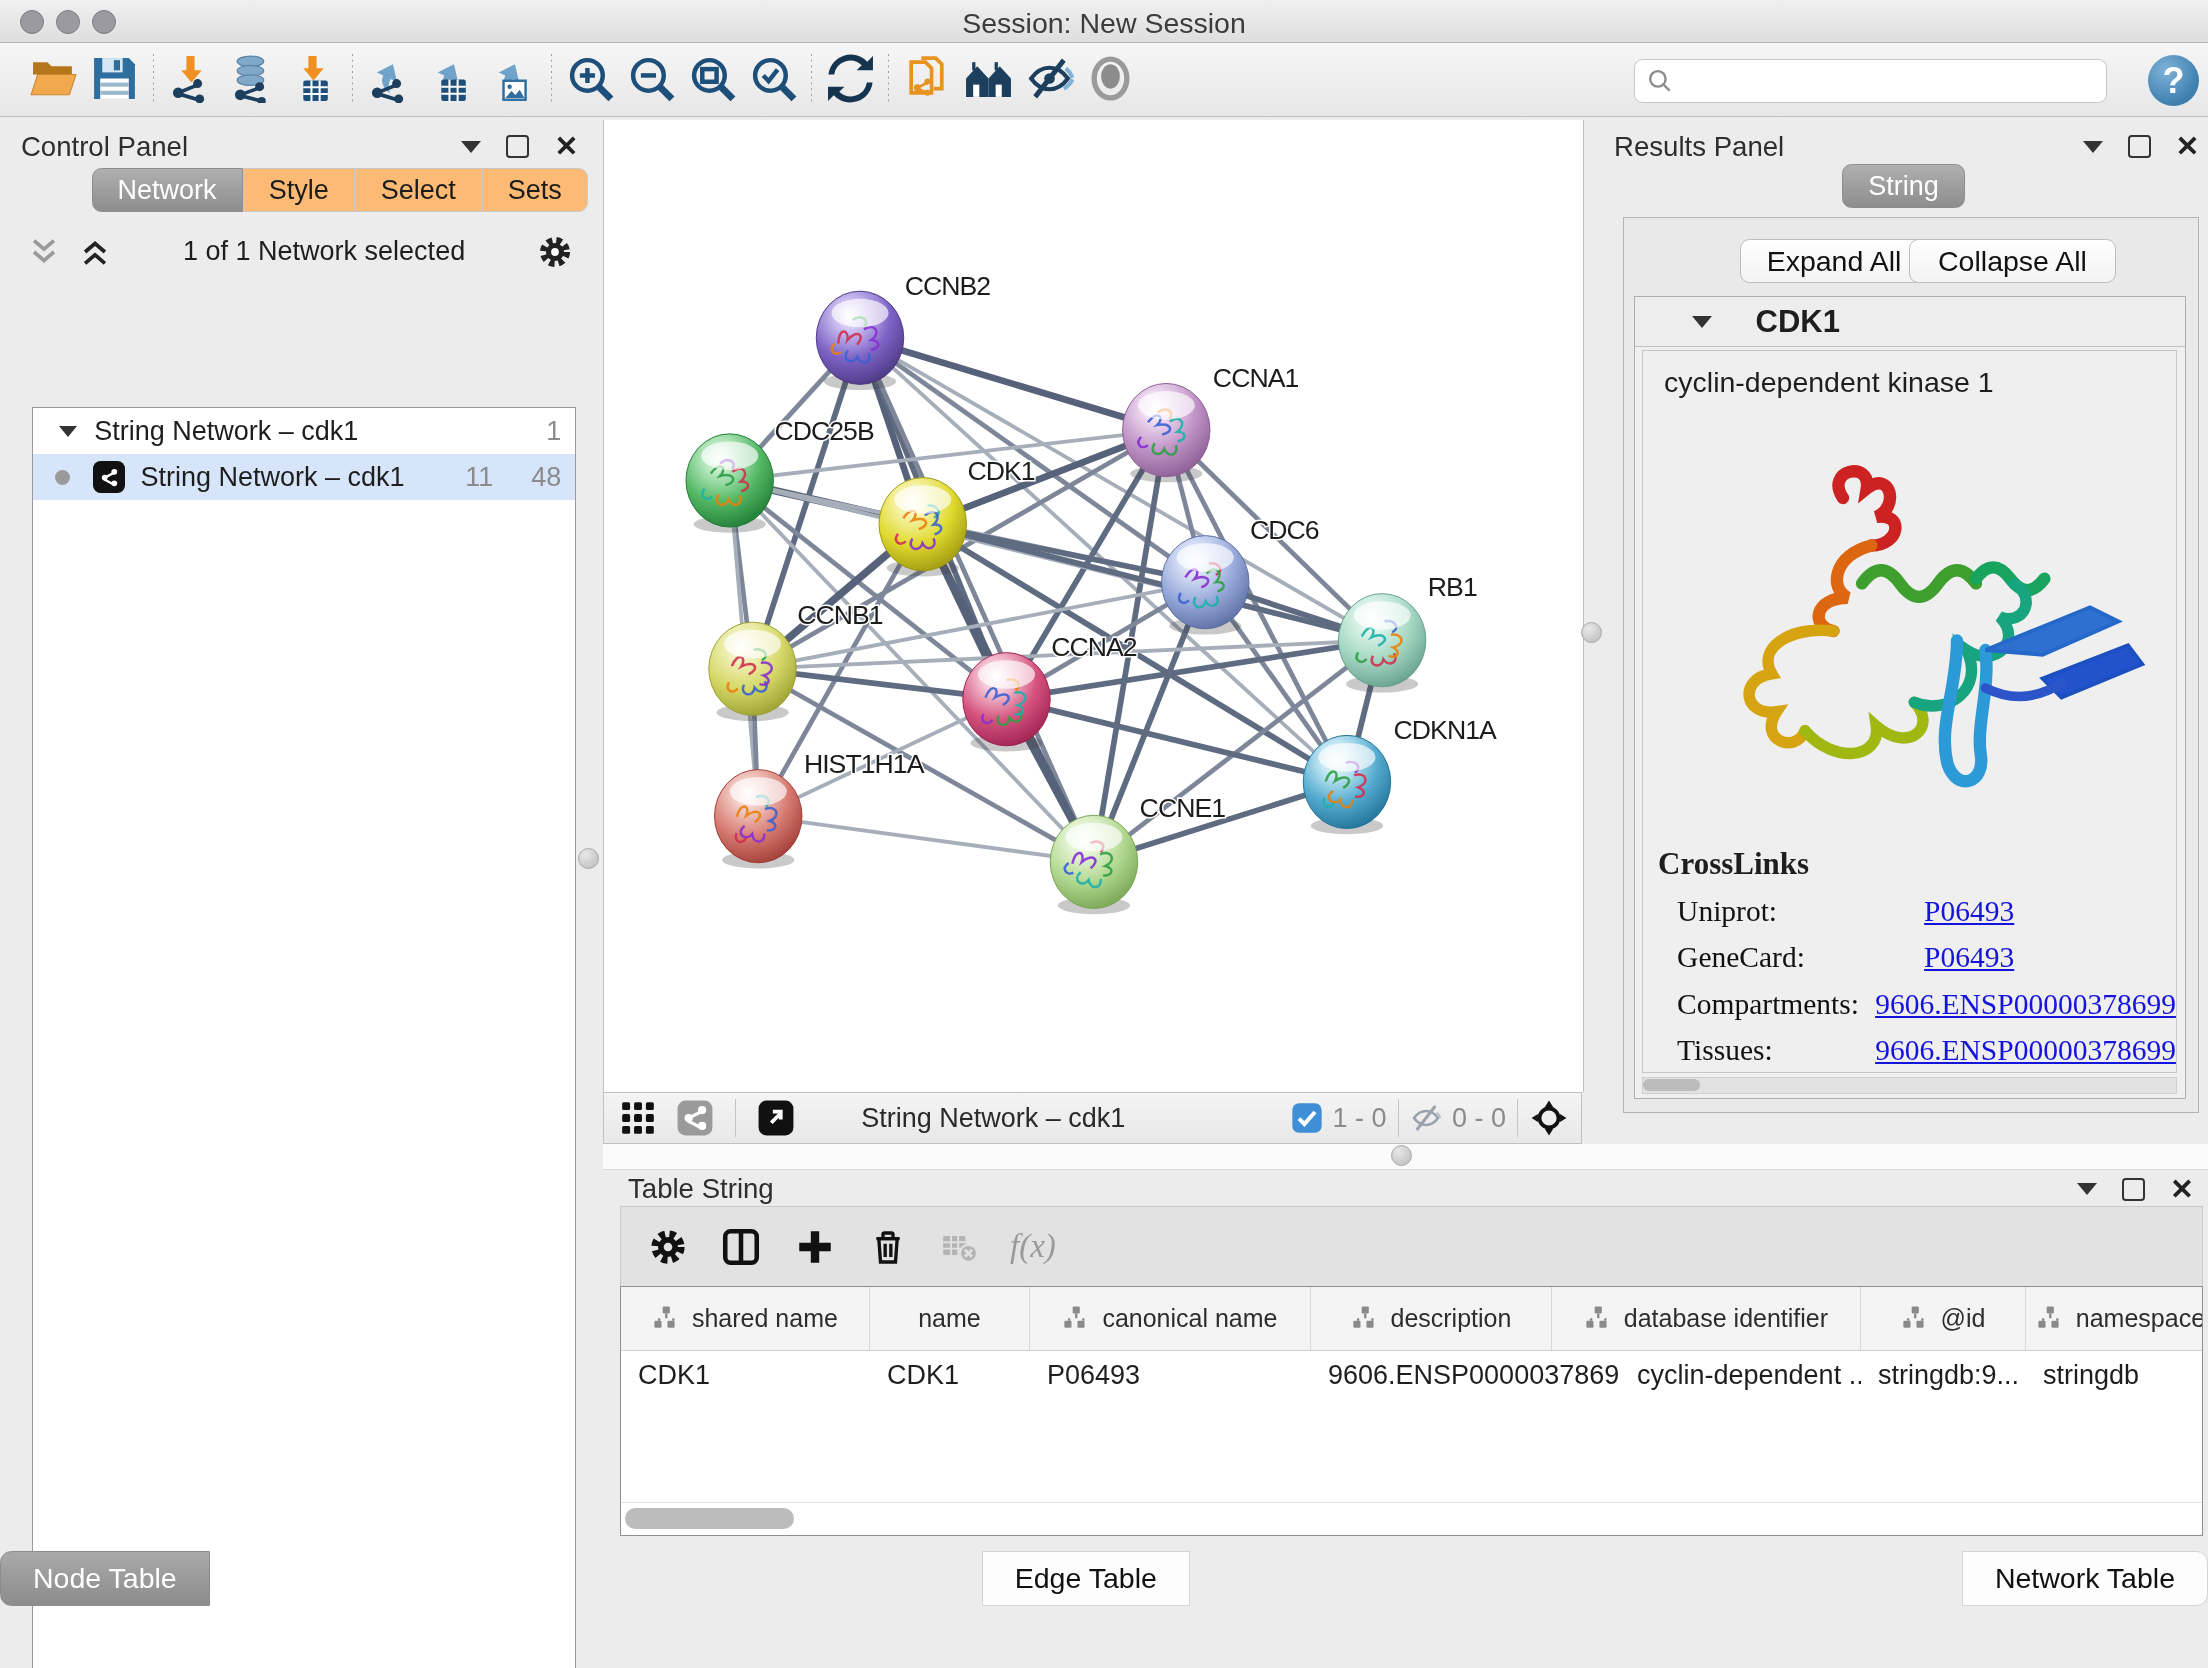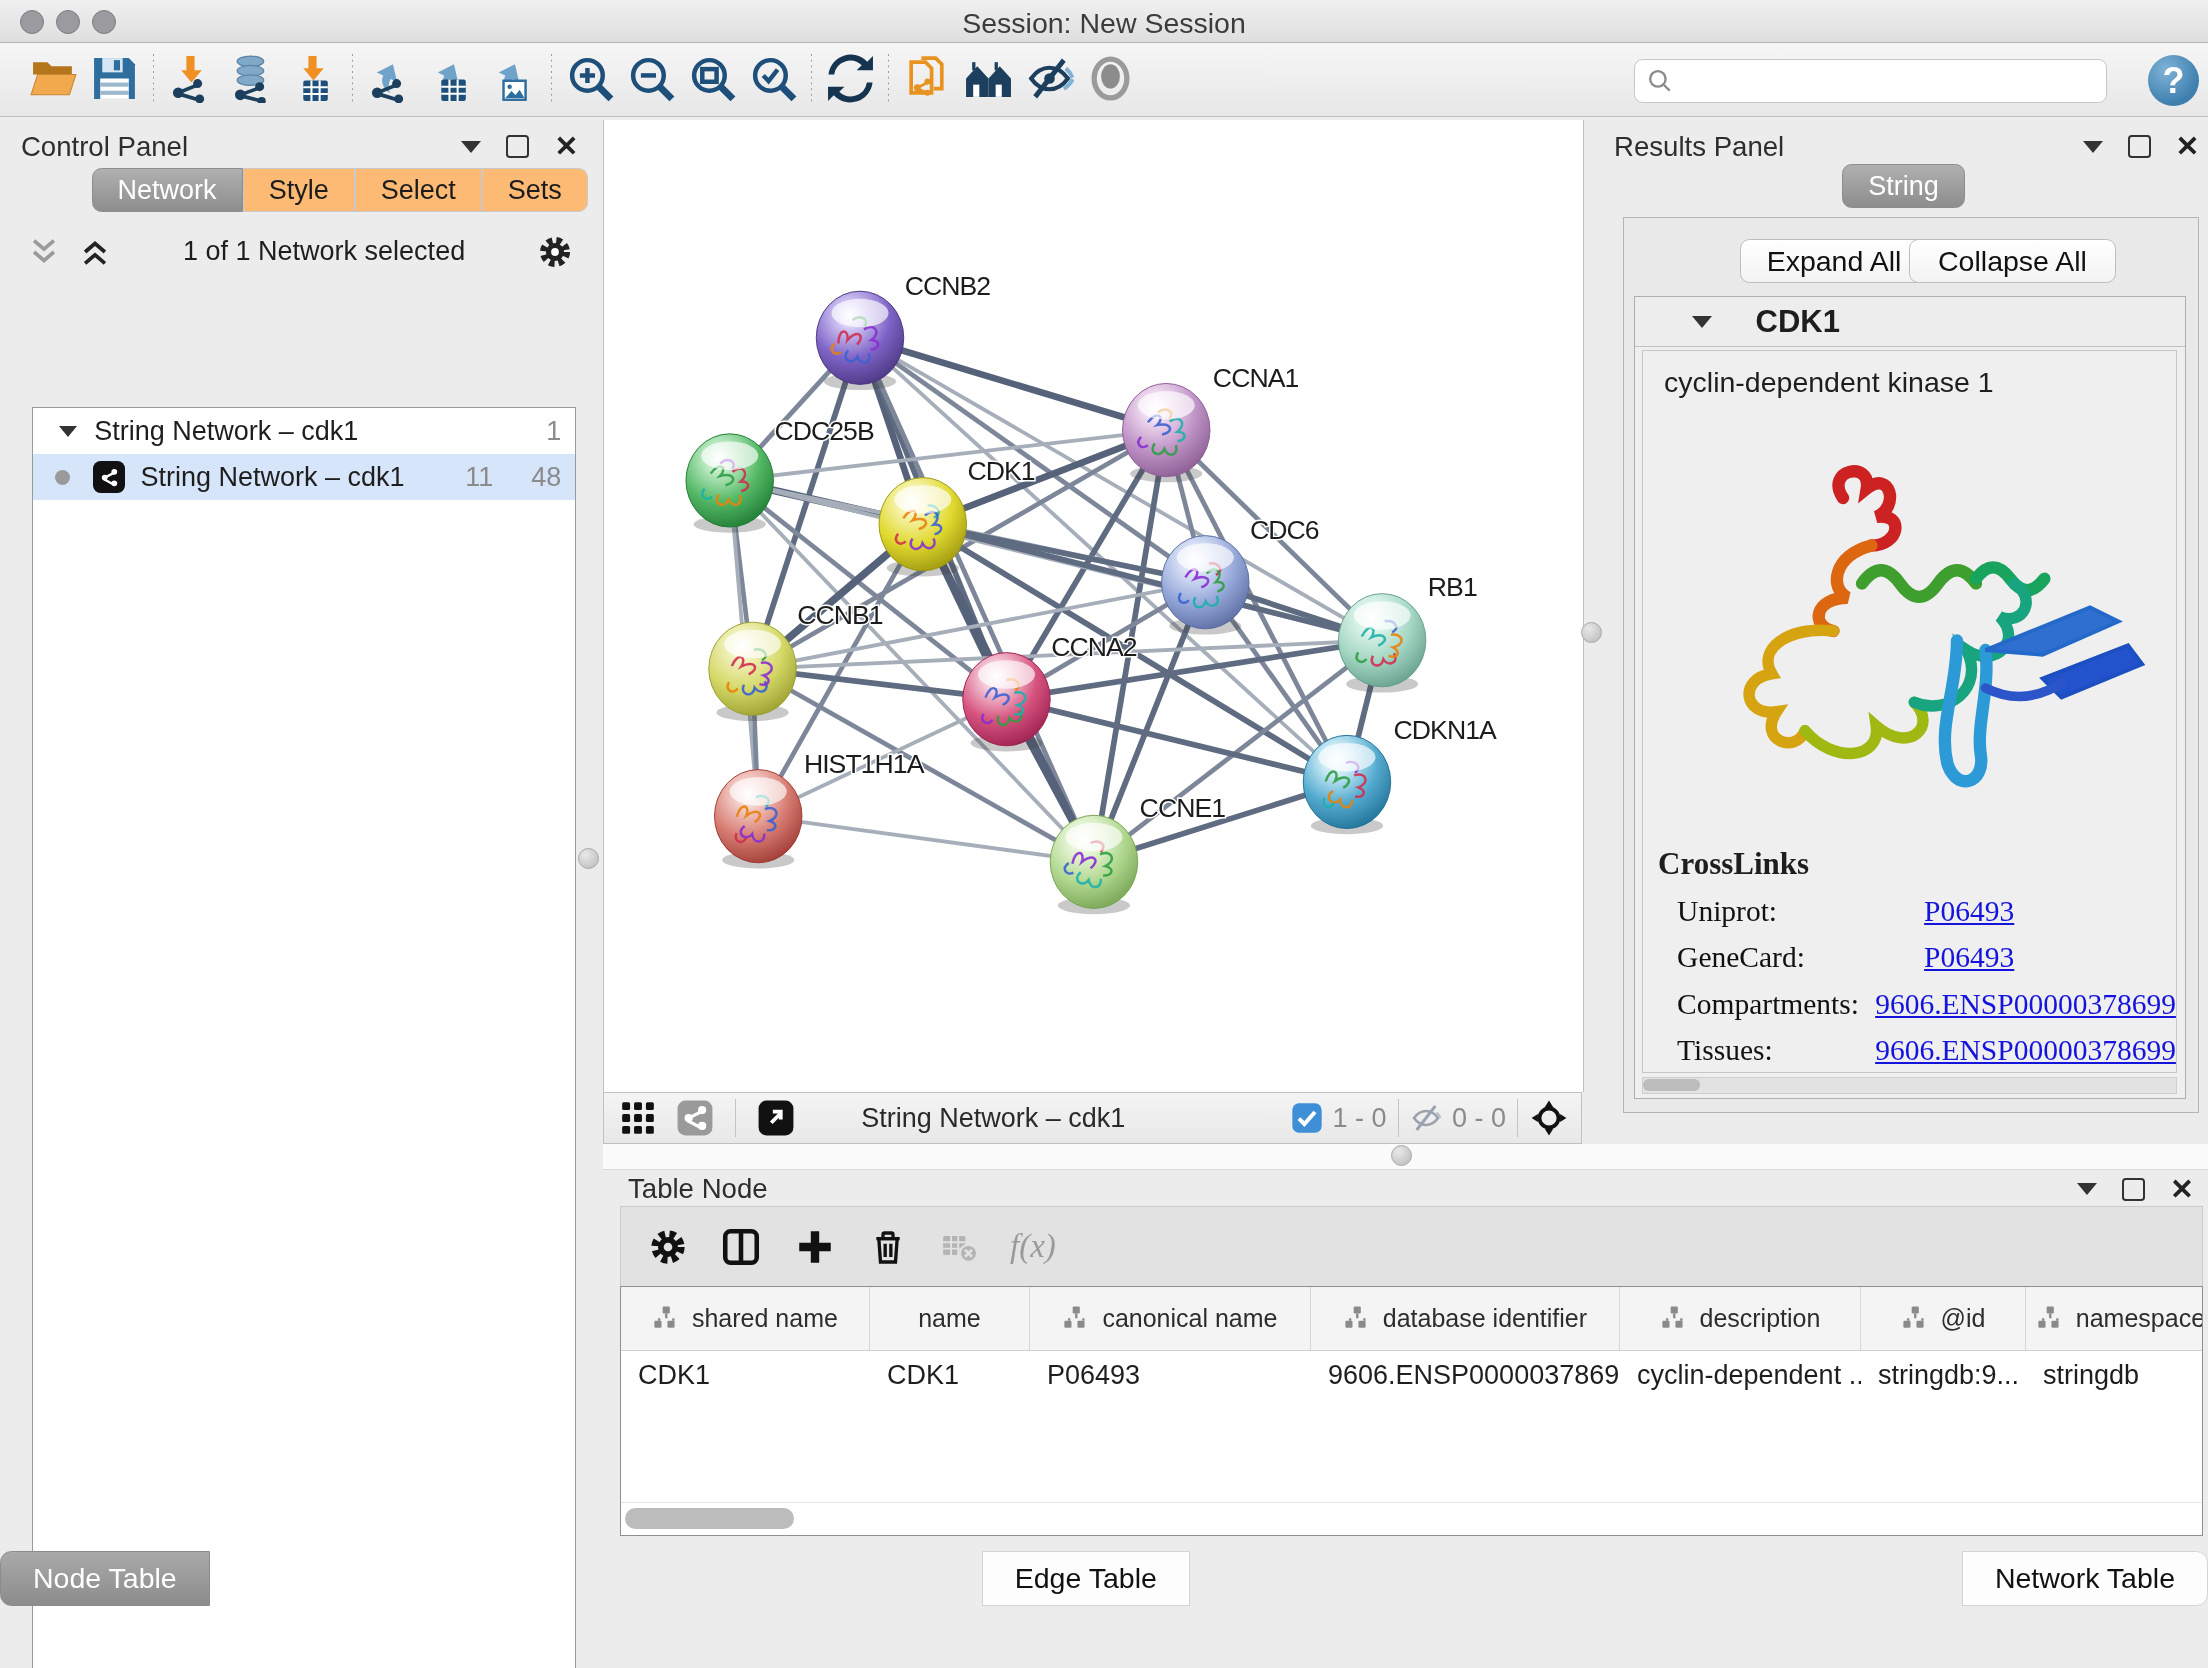--- a/index.html
+++ b/index.html
@@ -742,21 +742,21 @@
             </div>
           </div>
       </div>
       <div class="rscroll">
           <div style="width:57px;height:11.4px;margin-top:1px;background:#bcbcbc;border-radius:5.7px;"></div>
         </div>
     </div>
   </div>
 
   <div class="abs" style="left:609px;top:1172px;width:1600px;height:34px;display:flex;align-items:center;">
-    <span class="ptitle" style="margin-left:19px;">Table Node</span>
+    <span class="ptitle" style="margin-left:19px;">Table String</span>
     <span style="flex:1"></span>
     <span class="pctrl" style="margin-right:15px;">
       <span class="tri-down"></span>
       <span class="sqbtn"></span>
       <span class="xbtn">✕</span>
     </span>
   </div>
   <div class="tp-toolbar">
     <span style="display:flex;">
       <svg viewBox="0 0 24 24" width="40" height="40">
@@ -819,45 +819,45 @@
               <rect x="9" y="2" width="6" height="6" rx="1"></rect>
               <rect x="2" y="14" width="6" height="6" rx="1"></rect>
               <rect x="13" y="14" width="6" height="6" rx="1"></rect>
               <path d="M11 8h2v4h-2z"></path>
               <path d="M4 12h16v2H4z" opacity="0"></path>
               <path d="M5 14v-2h14v2h-2v-2H7v2z"></path>
             </g>
           </svg>
           <span>canonical name</span>
         </div>
+        <div class="th" style="width: 241px;">
+          <svg viewBox="0 0 24 24" width="28.5" height="28.5">
+            <g fill="#8a8a8a">
+              <rect x="9" y="2" width="6" height="6" rx="1"></rect>
+              <rect x="2" y="14" width="6" height="6" rx="1"></rect>
+              <rect x="13" y="14" width="6" height="6" rx="1"></rect>
+              <path d="M11 8h2v4h-2z"></path>
+              <path d="M4 12h16v2H4z" opacity="0"></path>
+              <path d="M5 14v-2h14v2h-2v-2H7v2z"></path>
+            </g>
+          </svg>
+          <span>description</span>
+        </div>
         <div class="th" style="width: 309px;">
           <svg viewBox="0 0 24 24" width="28.5" height="28.5">
             <g fill="#8a8a8a">
               <rect x="9" y="2" width="6" height="6" rx="1"></rect>
               <rect x="2" y="14" width="6" height="6" rx="1"></rect>
               <rect x="13" y="14" width="6" height="6" rx="1"></rect>
               <path d="M11 8h2v4h-2z"></path>
               <path d="M4 12h16v2H4z" opacity="0"></path>
               <path d="M5 14v-2h14v2h-2v-2H7v2z"></path>
             </g>
           </svg>
           <span>database identifier</span>
-        </div>
-        <div class="th" style="width: 241px;">
-          <svg viewBox="0 0 24 24" width="28.5" height="28.5">
-            <g fill="#8a8a8a">
-              <rect x="9" y="2" width="6" height="6" rx="1"></rect>
-              <rect x="2" y="14" width="6" height="6" rx="1"></rect>
-              <rect x="13" y="14" width="6" height="6" rx="1"></rect>
-              <path d="M11 8h2v4h-2z"></path>
-              <path d="M4 12h16v2H4z" opacity="0"></path>
-              <path d="M5 14v-2h14v2h-2v-2H7v2z"></path>
-            </g>
-          </svg>
-          <span>description</span>
         </div>
         <div class="th" style="width: 165px;">
           <svg viewBox="0 0 24 24" width="28.5" height="28.5">
             <g fill="#8a8a8a">
               <rect x="9" y="2" width="6" height="6" rx="1"></rect>
               <rect x="2" y="14" width="6" height="6" rx="1"></rect>
               <rect x="13" y="14" width="6" height="6" rx="1"></rect>
               <path d="M11 8h2v4h-2z"></path>
               <path d="M4 12h16v2H4z" opacity="0"></path>
               <path d="M5 14v-2h14v2h-2v-2H7v2z"></path>

